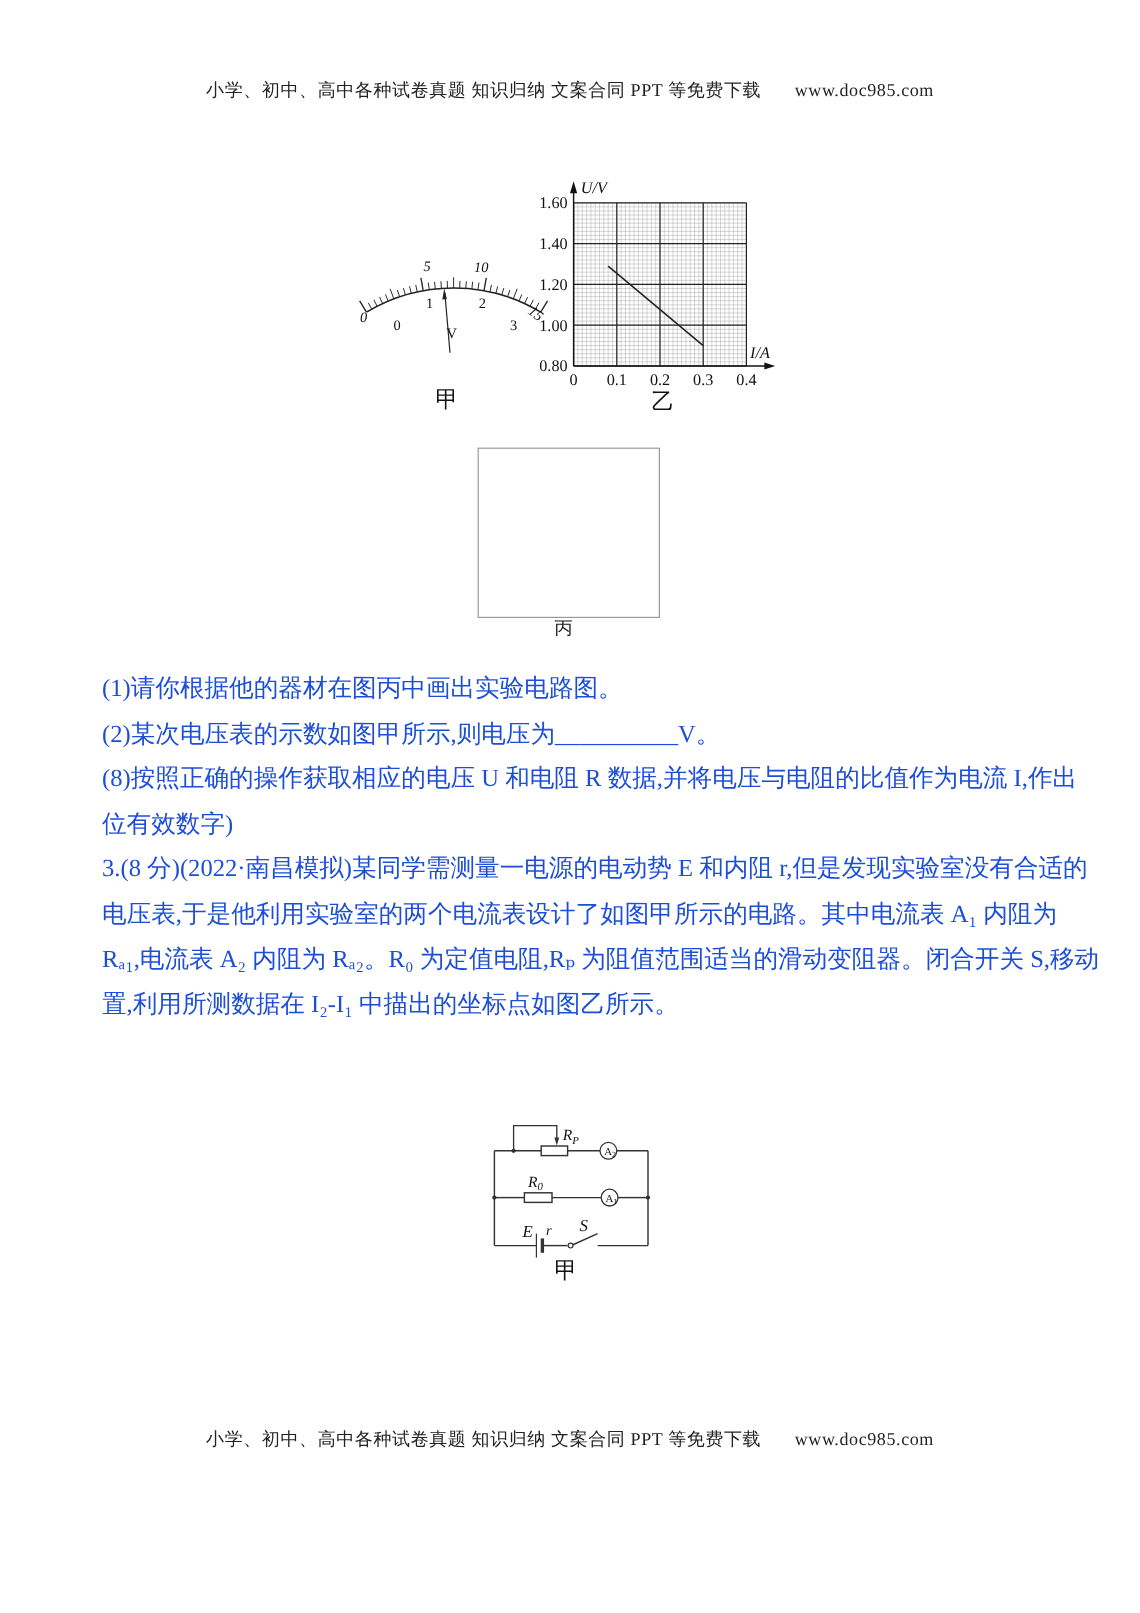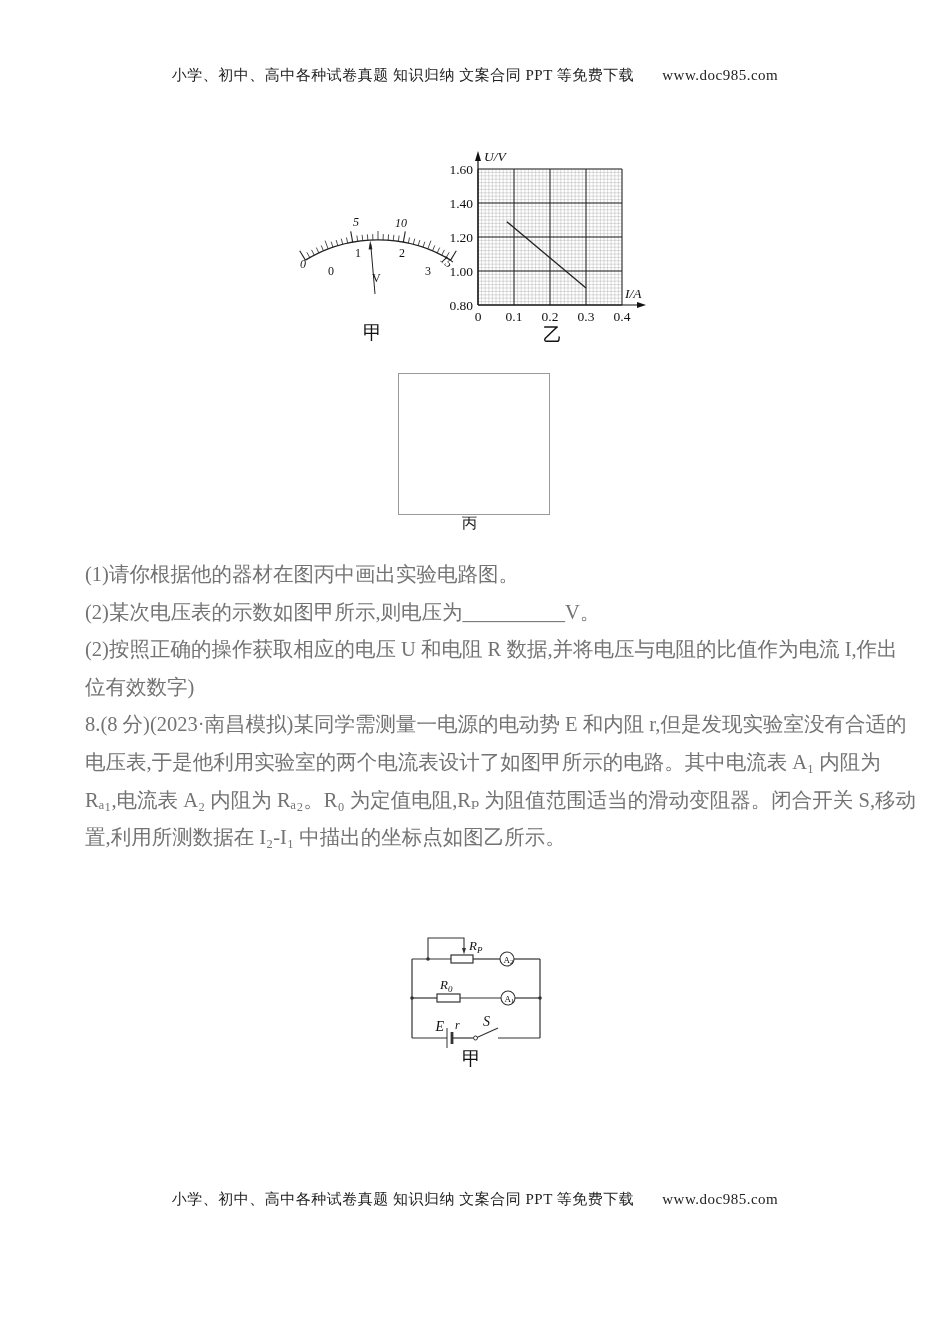--- a/index.html
+++ b/index.html
@@ -4,21 +4,21 @@
 <style>
   html,body{margin:0;padding:0;background:#fff;}
   .page{position:relative;width:950px;height:1344px;background:#fff;overflow:hidden;
         font-family:"Liberation Serif","DejaVu Serif",serif;color:#111;}
   .pageband{position:absolute;left:0;width:100%;text-align:center;font-size:15px;color:#222;
             letter-spacing:0.5px;}
   .pageband .site{margin-left:28px;}
   .caption{position:absolute;font-size:19px;color:#111;}
   .caption.small{font-size:15px;}
   .textblock{position:absolute;left:85px;top:556px;width:788px;font-size:20.5px;line-height:37.6px;
-             color:#737373;}
+             color:#1d4ed8;}
   .textblock .qline{white-space:nowrap;}
   .emptybox{position:absolute;left:398px;top:373px;width:150px;height:140px;
             border:1px solid #9a9a9a;background:#fff;}
   svg{position:absolute;overflow:visible;}
   .mlabel{font-family:"Liberation Serif","DejaVu Serif",serif;font-size:12px;fill:#111;}
   .mout{font-style:italic;}
   .tick{font-family:"Liberation Serif","DejaVu Serif",serif;font-size:13.5px;fill:#111;}
   .alab{font-family:"Liberation Serif","DejaVu Serif",serif;font-style:italic;font-size:13.5px;fill:#111;}
   .clab{font-family:"Liberation Serif","DejaVu Serif",serif;font-style:italic;fill:#111;}
 </style>
@@ -196,23 +196,23 @@
       <polyline points="66.8,76.7 146,143" fill="none" stroke="#222" stroke-width="1.3"></polyline>
     </svg>
   <div class="caption" style="left:543px;top:322px;">乙</div>
 
   <div class="emptybox"></div>
   <div class="caption small" style="left:462px;top:514px;">丙</div>
 
   <div class="textblock">
     <div class="qline">(1)请你根据他的器材在图丙中画出实验电路图。</div>
     <div class="qline">(2)某次电压表的示数如图甲所示,则电压为__________V。</div>
-    <div class="qline">(2)按照正确的操作获取相应的电压 U 和电阻 R 数据,并将电压与电阻的比值作为电流 I,作出</div>
+    <div class="qline">(8)按照正确的操作获取相应的电压 U 和电阻 R 数据,并将电压与电阻的比值作为电流 I,作出</div>
     <div class="qline">位有效数字)</div>
-    <div class="qline">8.(8 分)(2023·南昌模拟)某同学需测量一电源的电动势 E 和内阻 r,但是发现实验室没有合适的</div>
+    <div class="qline">3.(8 分)(2022·南昌模拟)某同学需测量一电源的电动势 E 和内阻 r,但是发现实验室没有合适的</div>
     <div class="qline">电压表,于是他利用实验室的两个电流表设计了如图甲所示的电路。其中电流表 A₁ 内阻为</div>
     <div class="qline">Rₐ₁,电流表 A₂ 内阻为 Rₐ₂。R₀ 为定值电阻,Rₚ 为阻值范围适当的滑动变阻器。闭合开关 S,移动</div>
     <div class="qline">置,利用所测数据在 I₂-I₁ 中描出的坐标点如图乙所示。</div>
   </div>
 
   <svg viewBox="0 0 180 140" style="left:403px;top:928px;width:180px;height:140px;">
     <g stroke="#333" stroke-width="1.2" fill="none">
       <line x1="9" y1="31" x2="9" y2="110"></line>
       <line x1="137" y1="31" x2="137" y2="110"></line>
       <line x1="9" y1="31" x2="48" y2="31"></line>

